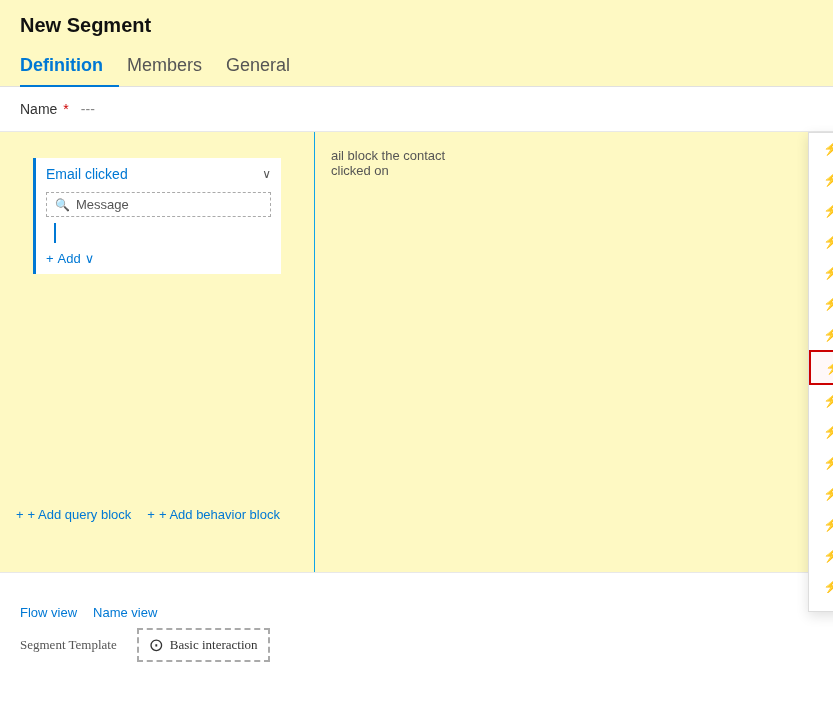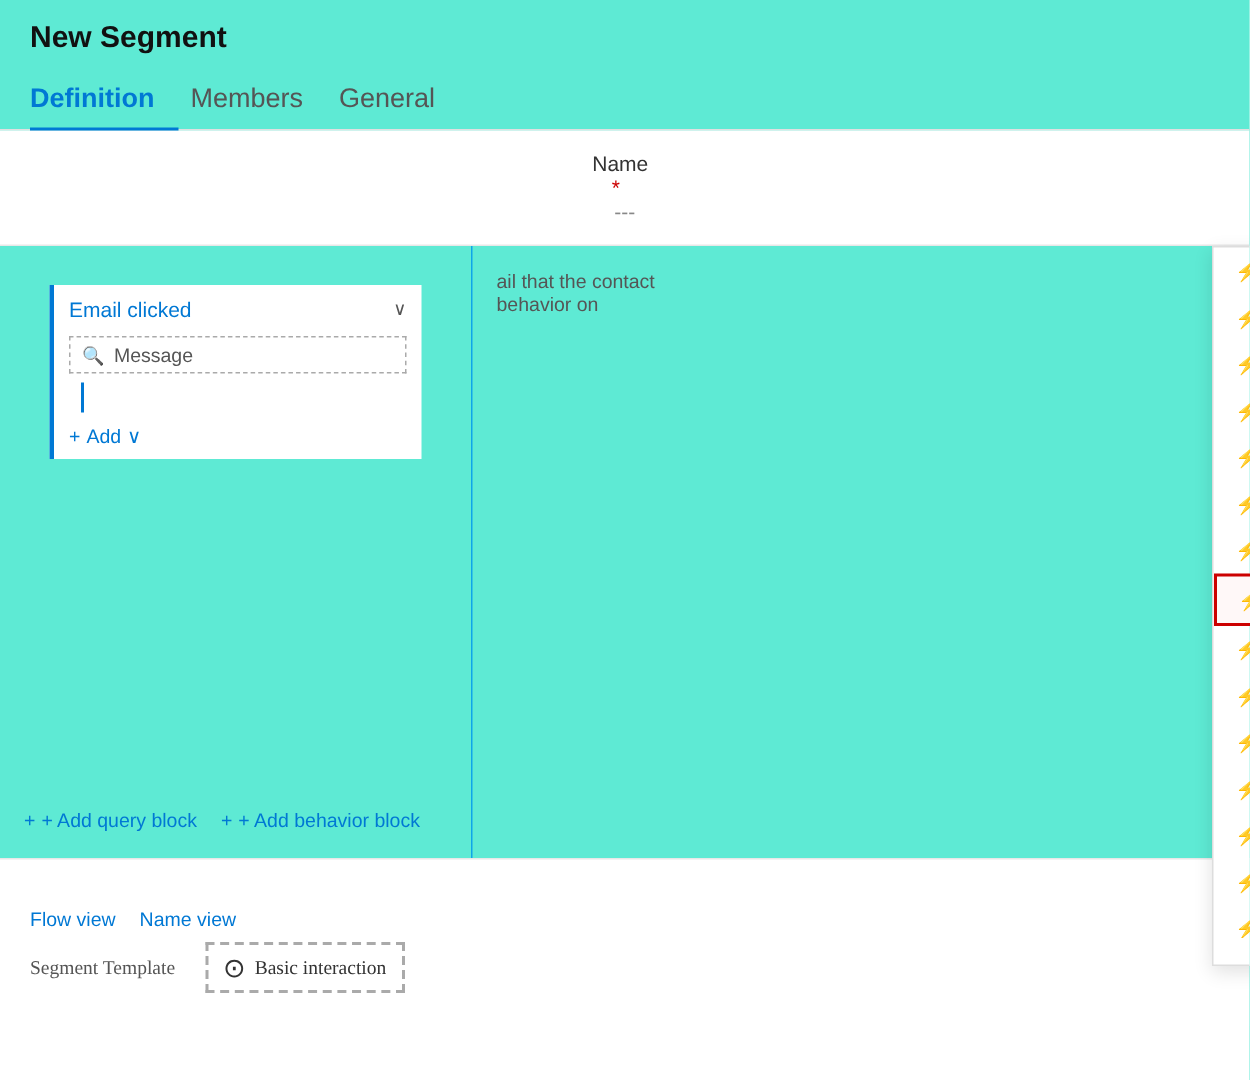--- a/index.html
+++ b/index.html
@@ -1,31 +1,31 @@
 <!DOCTYPE html>
 <html><head>
   <meta charset="utf-8">
   <style>
     * { box-sizing: border-box; margin: 0; padding: 0; }
     body { font-family: 'Segoe UI', Tahoma, Geneva, Verdana, sans-serif; background: #fff; font-size: 14px; color: #333; overflow: hidden; }
 
-    .page-container { width: 833px; height: 684px; position: relative; background: #5eead4; }
+    .page-container { width: 833px; height: 684px; position: relative; background: #fef9c3; }
 
     
     .page-header { padding: 14px 20px 8px 20px; }
     .page-title { font-size: 20px; font-weight: 600; color: #111; }
 
     
     .tabs-bar { display: flex; border-bottom: 1px solid #e0e0e0; padding: 0 20px; }
     .tab-item { padding: 10px 16px 10px 0; margin-right: 8px; cursor: pointer; font-size: 18px; color: #555; position: relative; }
     .tab-item.active { color: #0078d4; font-weight: 600; }
     .tab-item.active::after { content: ''; position: absolute; bottom: -1px; left: 0; right: 0; height: 2px; background: #0078d4; }
 
     
-    .name-row { display: flex; align-items: center; padding: 14px 20px; border-bottom: 1px solid #e8e8e8; background: #fff; flex-direction: column; }
+    .name-row { display: flex; align-items: center; padding: 14px 20px; border-bottom: 1px solid #e8e8e8; background: #fff; }
     .name-label { font-size: 14px; color: #333; margin-right: 6px; }
     .name-required { color: #c00; margin-right: 12px; }
     .name-value { color: #888; font-size: 14px; }
 
     
     .main-content { display: flex; height: 480px; position: relative; }
 
     
     .left-panel { width: 315px; padding: 16px 17px; border-right: 1px solid #0ea5e9; position: relative; }
 
@@ -111,21 +111,21 @@
         </div>
         <div class="add-block-btn">
           <span>+</span>
           <span>+ Add behavior block</span>
         </div>
       </div>
 
     </div>
 
     <div class="right-partial">
-      <span>ail that the contact behavior on</span>
+      <span>ail block the contact clicked on</span>
     </div>
 
     <div class="dropdown-panel custom-scroll">
       <div class="dropdown-scrollable">
 
         <div class="dropdown-item">
           <span class="lightning-icon">⚡</span>
 
         </div>
         <div class="dropdown-item">

